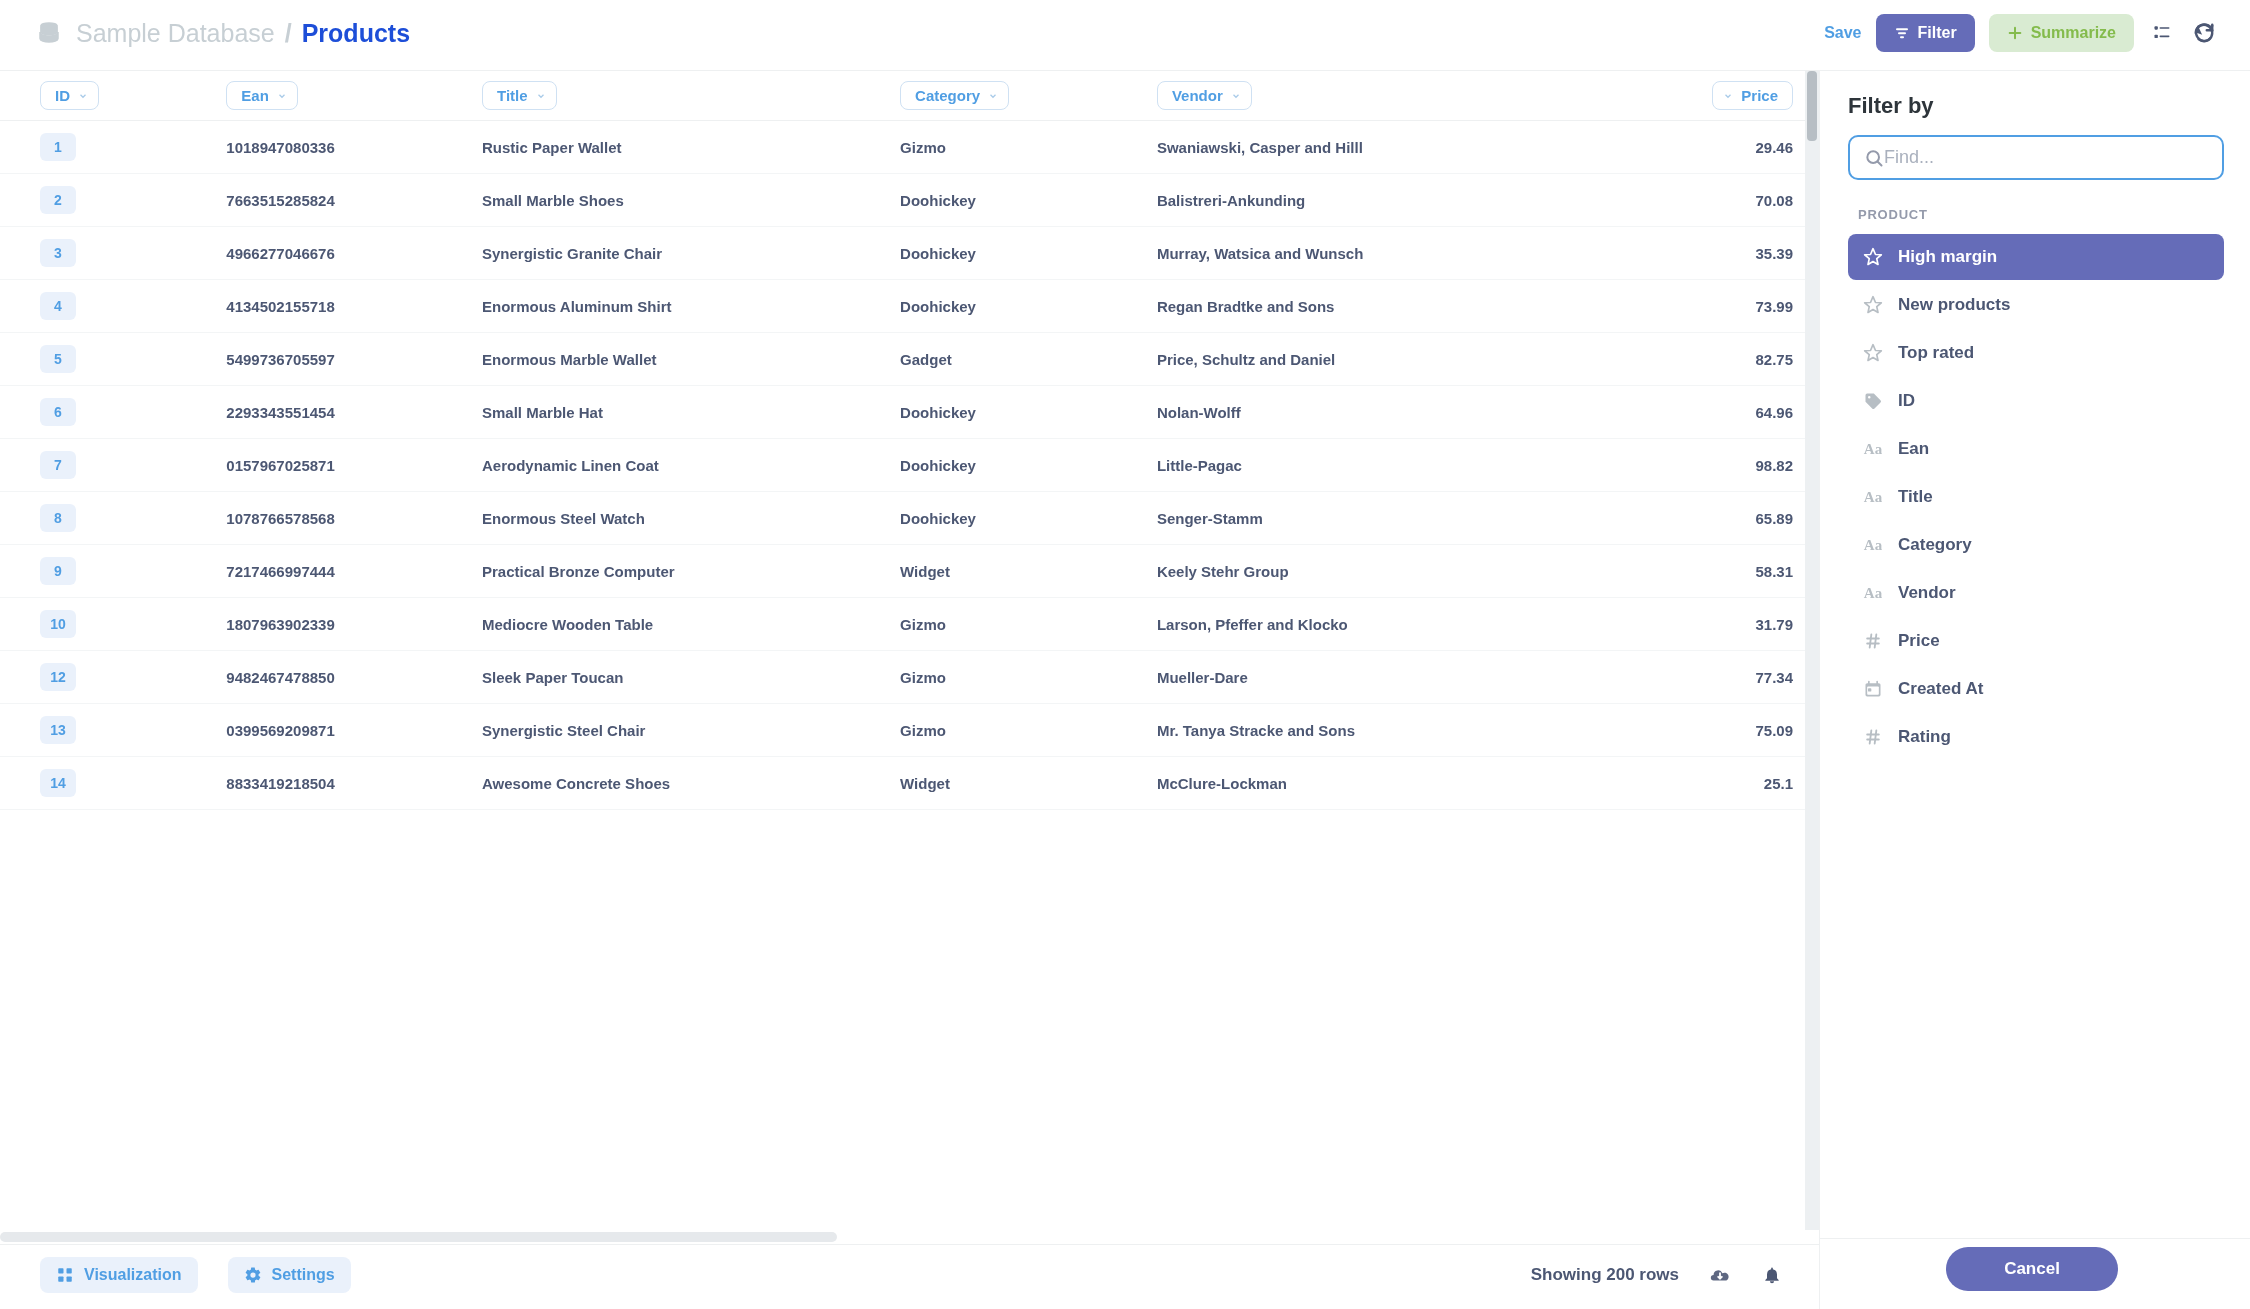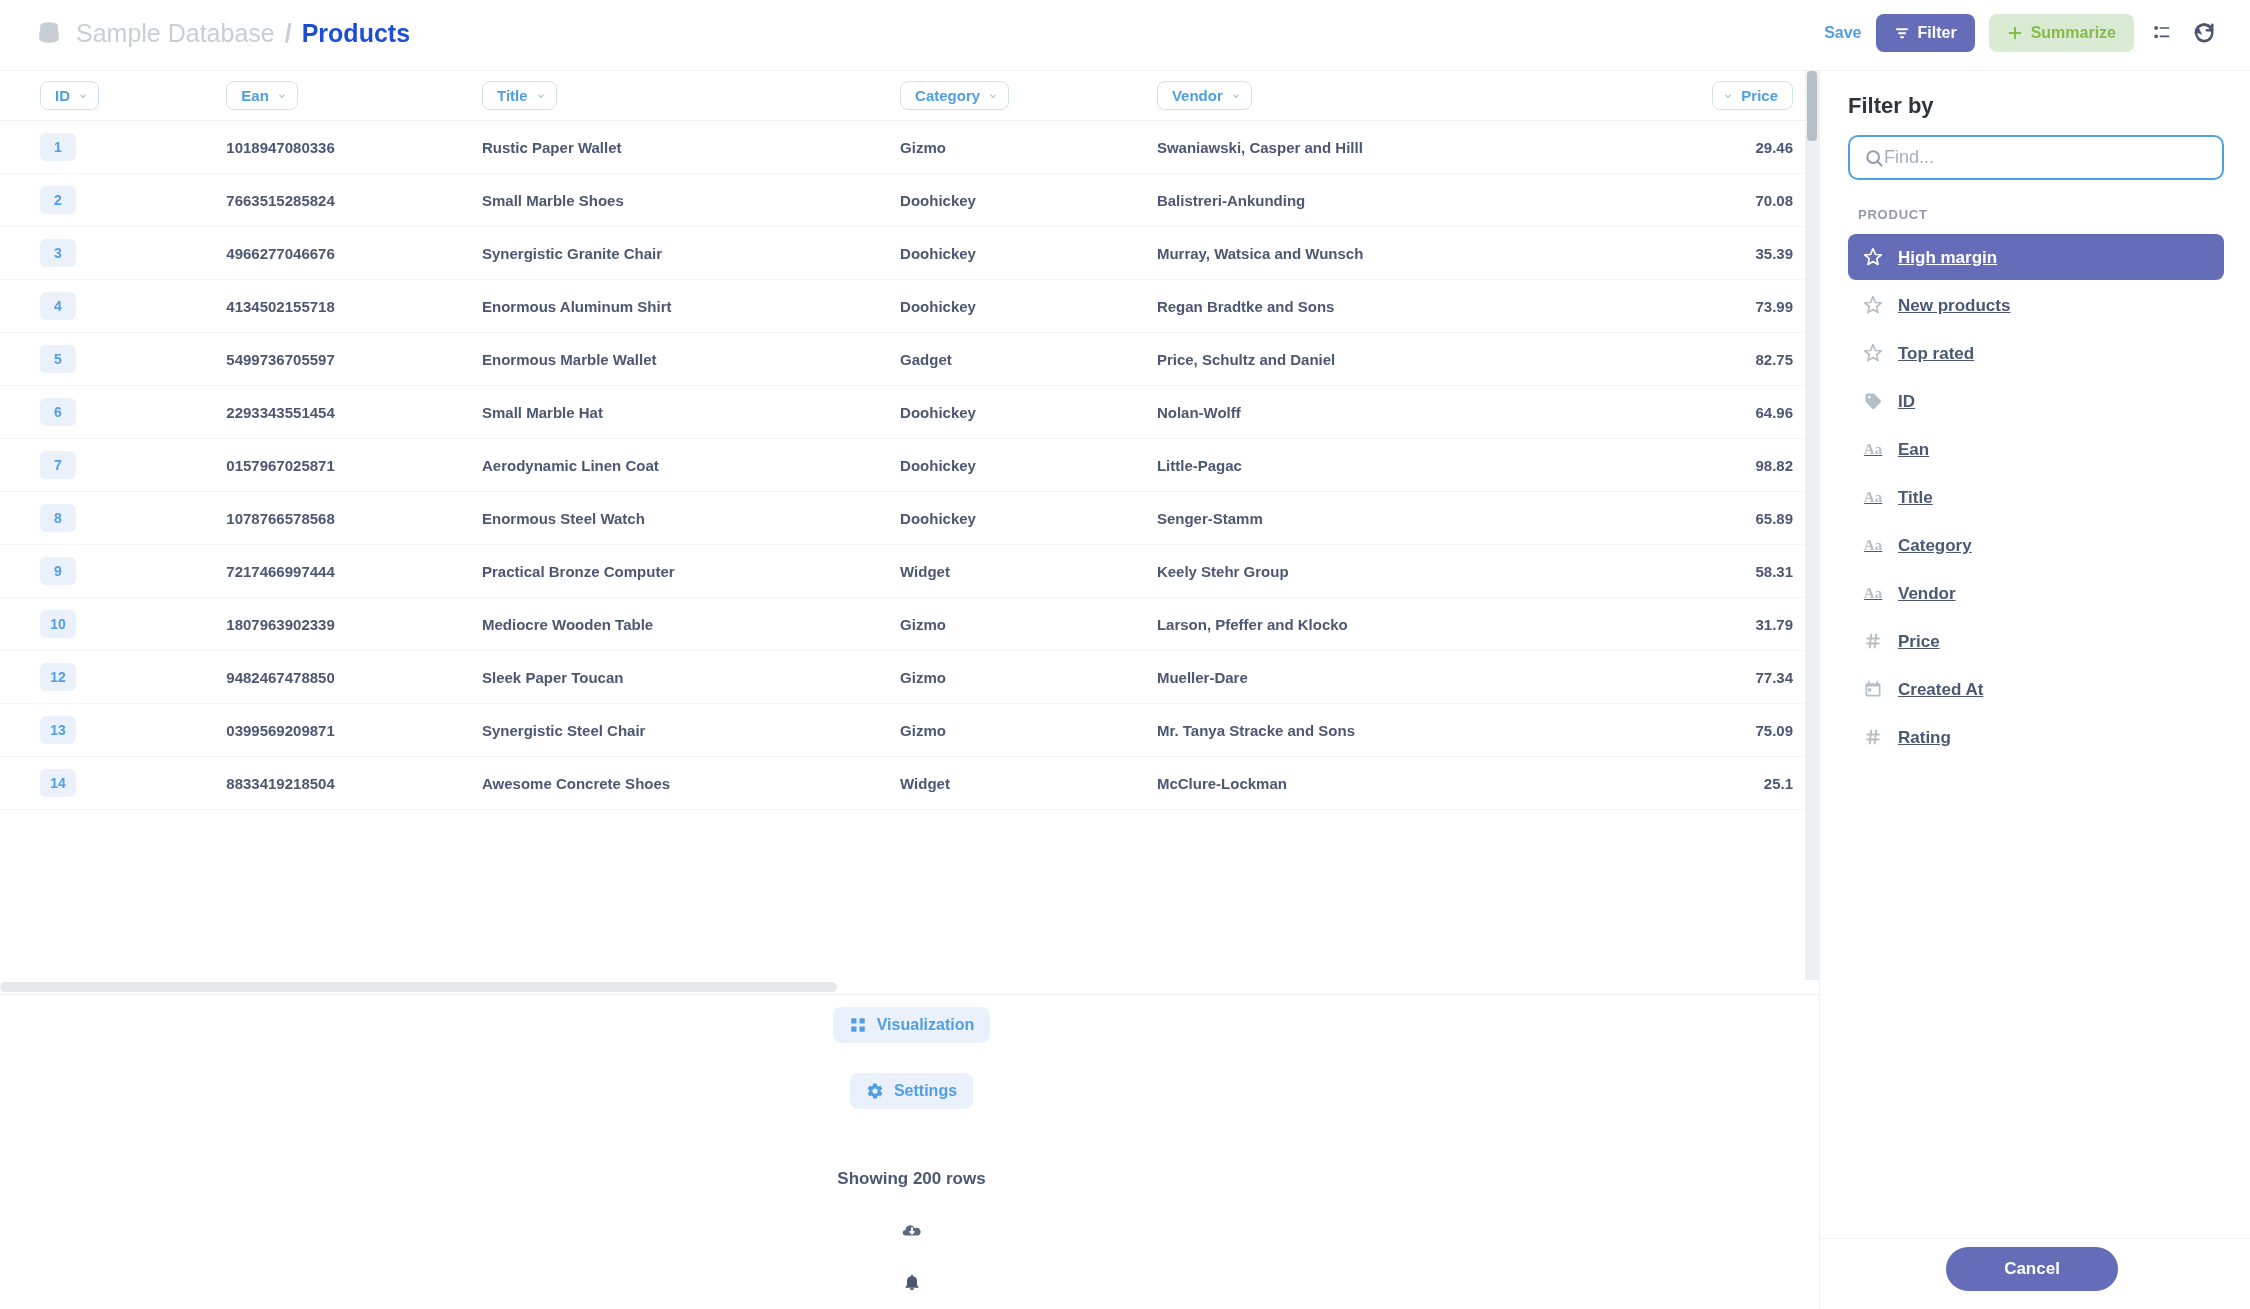--- a/index.html
+++ b/index.html
@@ -82,21 +82,21 @@
     height:14px; background:#fff; position:relative;
   }
   .fake-hscroll-thumb {
     position:absolute; left:0; top:2px; height:10px; width:46%;
     background:#e6e9ec; border-radius:5px;
   }
 
   
   .table-footer {
     display:flex; align-items:center; gap:30px;
-    padding: 12px 36px 16px 40px; border-top:1px solid #eef0f1;flex-direction:column;
+    padding: 12px 36px 16px 40px; border-top:1px solid #eef0f1;
   }
   .footer-btn {
     display:inline-flex; align-items:center; gap:10px;
     padding:9px 16px; border-radius:8px; background:#eaf1fb; color:#509ee3;
     font-weight:700; font-size:16px; cursor:pointer;
   }
   .footer-spacer { flex:1; }
   .footer-status { color:#4c5773; font-weight:700; font-size:17px; }
   .footer-ic { width:22px; height:22px; color:#4c5773; cursor:pointer; display:flex;align-items:center;justify-content:center;}
 
@@ -111,23 +111,23 @@
   .find-wrap input {
     border:none; outline:none; font-size:18px; color:#4c5773; flex:1; background:transparent;
   }
   .find-wrap input::placeholder { color:#a9b0bd; }
   .section-label {
     color:#949aab; font-weight:800; letter-spacing:0.06em; font-size:13px;
     margin: 4px 0 12px 10px;
   }
   .filter-list { display:flex; flex-direction:column; gap:2px; overflow:auto; flex:1; }
   .filter-item {
-    display:flex; align-items:flex-end; gap:14px;
+    display:flex; align-items:center; gap:14px;
     padding: 12px 14px; border-radius:8px; cursor:pointer;
-    color:#4c5773; font-weight:700; font-size:17px;text-decoration:underline;
+    color:#4c5773; font-weight:700; font-size:17px;
   }
   .filter-item .fi-icon { width:22px; height:22px; display:flex;align-items:center;justify-content:center; color:#b7bec4; }
   .filter-item.selected { background:#656cb8; color:#fff; }
   .filter-item.selected .fi-icon { color:#fff; }
   .filter-item .aa { font-family: Georgia, serif; font-weight:700; font-size:15px; color:#b7bec4; }
   .panel-footer {
     padding: 8px 6px 18px 0; display:flex; justify-content:center;
     border-top:1px solid #eef0f1; margin: 10px -26px 0 -28px;
   }
   .cancel-btn {

